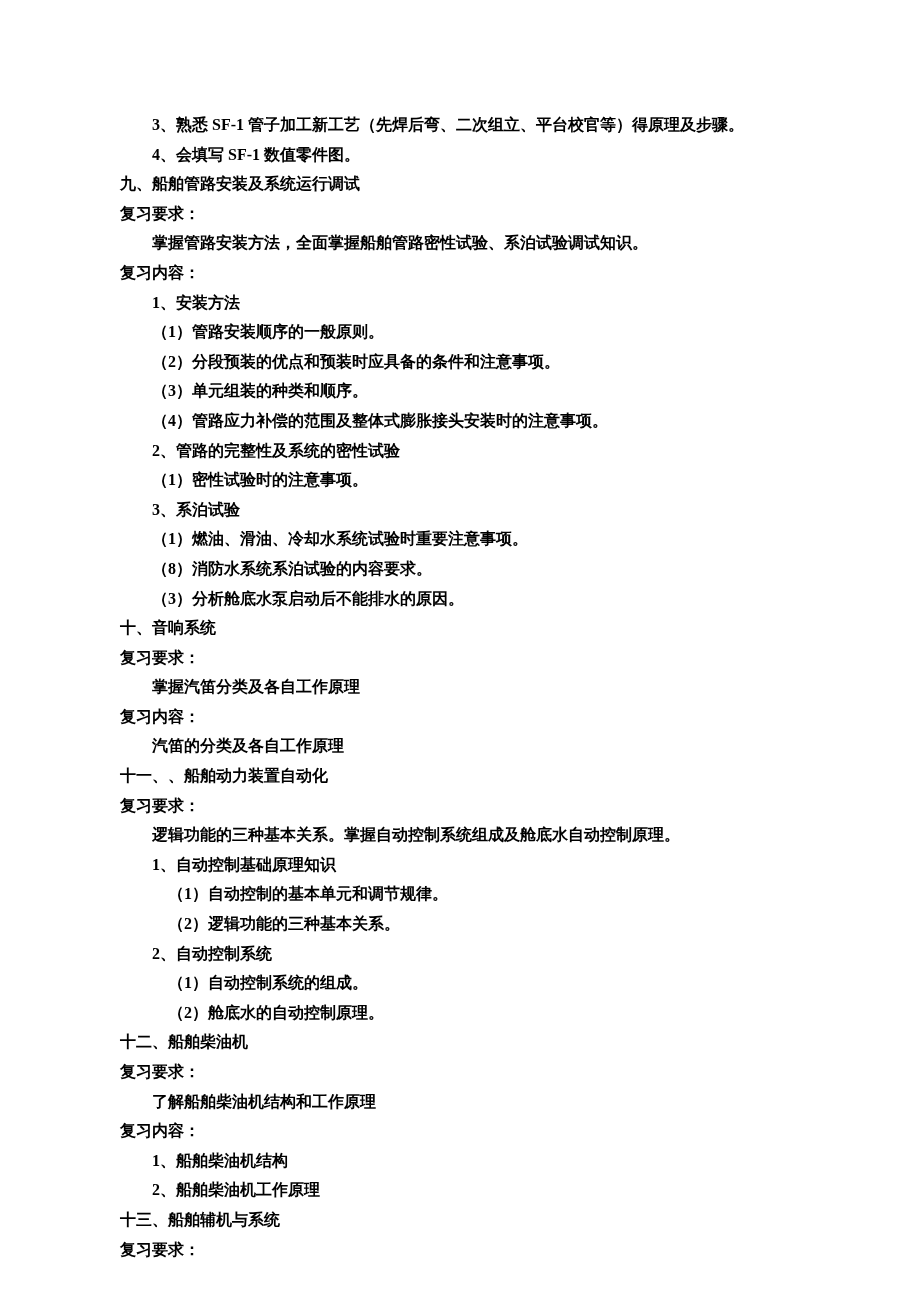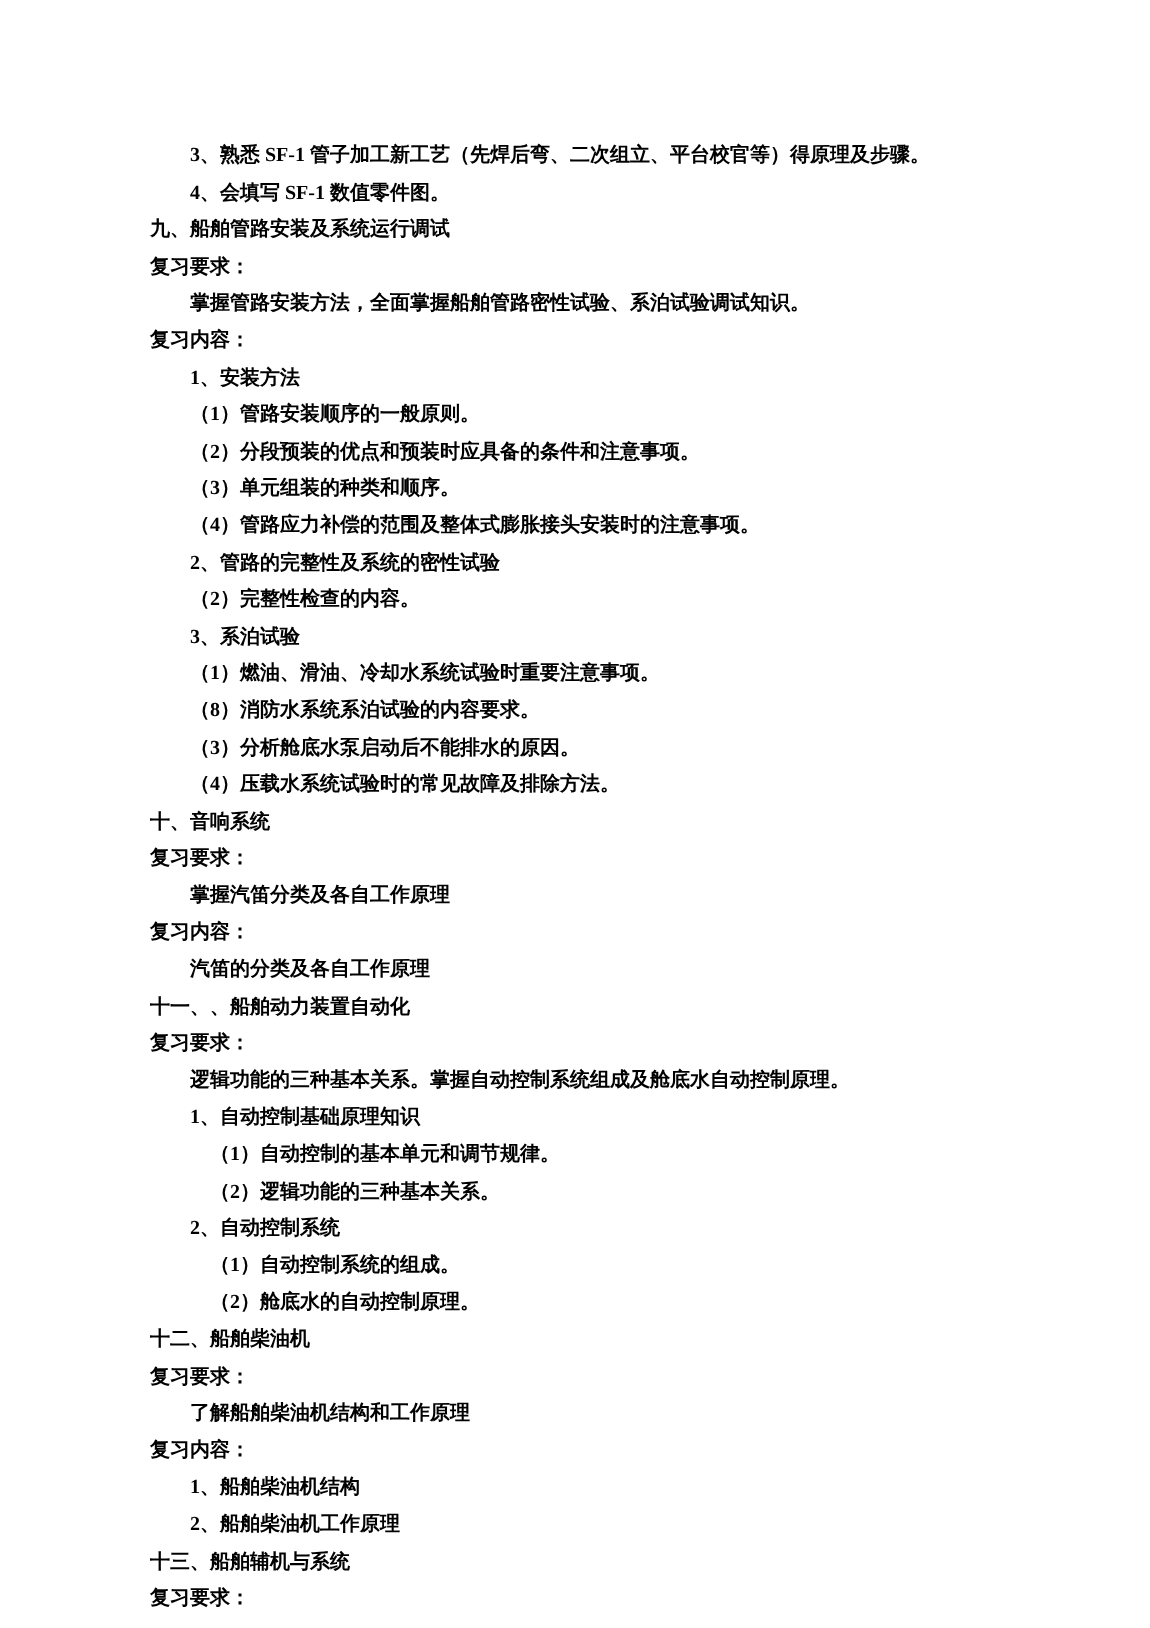--- a/index.html
+++ b/index.html
@@ -28,26 +28,25 @@
     <div class="line">九、船舶管路安装及系统运行调试</div>
     <div class="line">复习要求：</div>
     <div class="line indent-2">掌握管路安装方法，全面掌握船舶管路密性试验、系泊试验调试知识。</div>
     <div class="line">复习内容：</div>
     <div class="line indent-2">1、安装方法</div>
     <div class="line indent-2">（1）管路安装顺序的一般原则。</div>
     <div class="line indent-2">（2）分段预装的优点和预装时应具备的条件和注意事项。</div>
     <div class="line indent-2">（3）单元组装的种类和顺序。</div>
     <div class="line indent-2">（4）管路应力补偿的范围及整体式膨胀接头安装时的注意事项。</div>
     <div class="line indent-2">2、管路的完整性及系统的密性试验</div>
-    <div class="line indent-2">（2）完整性检查的内容。</div>
+    <div class="line indent-2">（1）密性试验时的注意事项。</div>
     <div class="line indent-2">3、系泊试验</div>
     <div class="line indent-2">（1）燃油、滑油、冷却水系统试验时重要注意事项。</div>
     <div class="line indent-2">（8）消防水系统系泊试验的内容要求。</div>
     <div class="line indent-2">（3）分析舱底水泵启动后不能排水的原因。</div>
-    <div class="line indent-2">（4）压载水系统试验时的常见故障及排除方法。</div>
     <div class="line">十、音响系统</div>
     <div class="line">复习要求：</div>
     <div class="line indent-2">掌握汽笛分类及各自工作原理</div>
     <div class="line">复习内容：</div>
     <div class="line indent-2">汽笛的分类及各自工作原理</div>
     <div class="line">十一、、船舶动力装置自动化</div>
     <div class="line">复习要求：</div>
     <div class="line indent-2">逻辑功能的三种基本关系。掌握自动控制系统组成及舱底水自动控制原理。</div>
     <div class="line indent-2">1、自动控制基础原理知识</div>
     <div class="line indent-3">（1）自动控制的基本单元和调节规律。</div>

